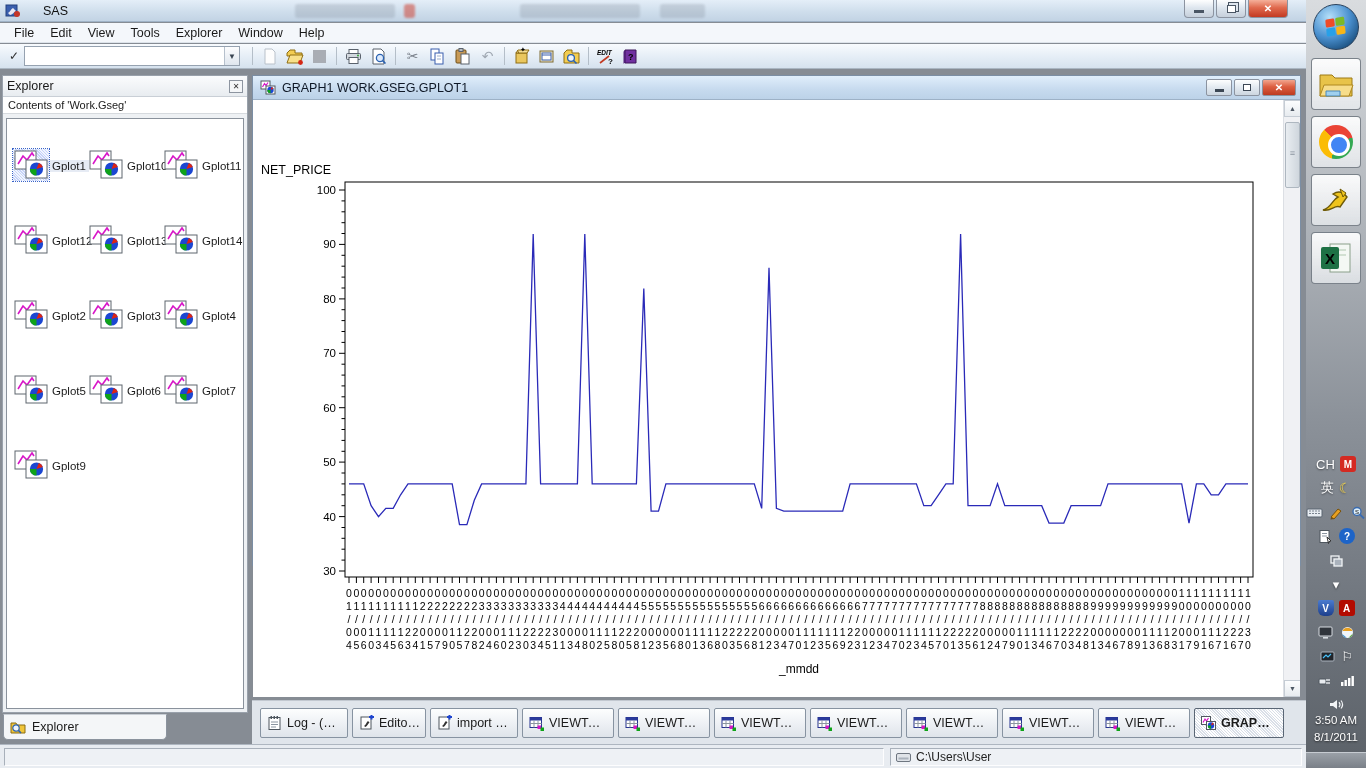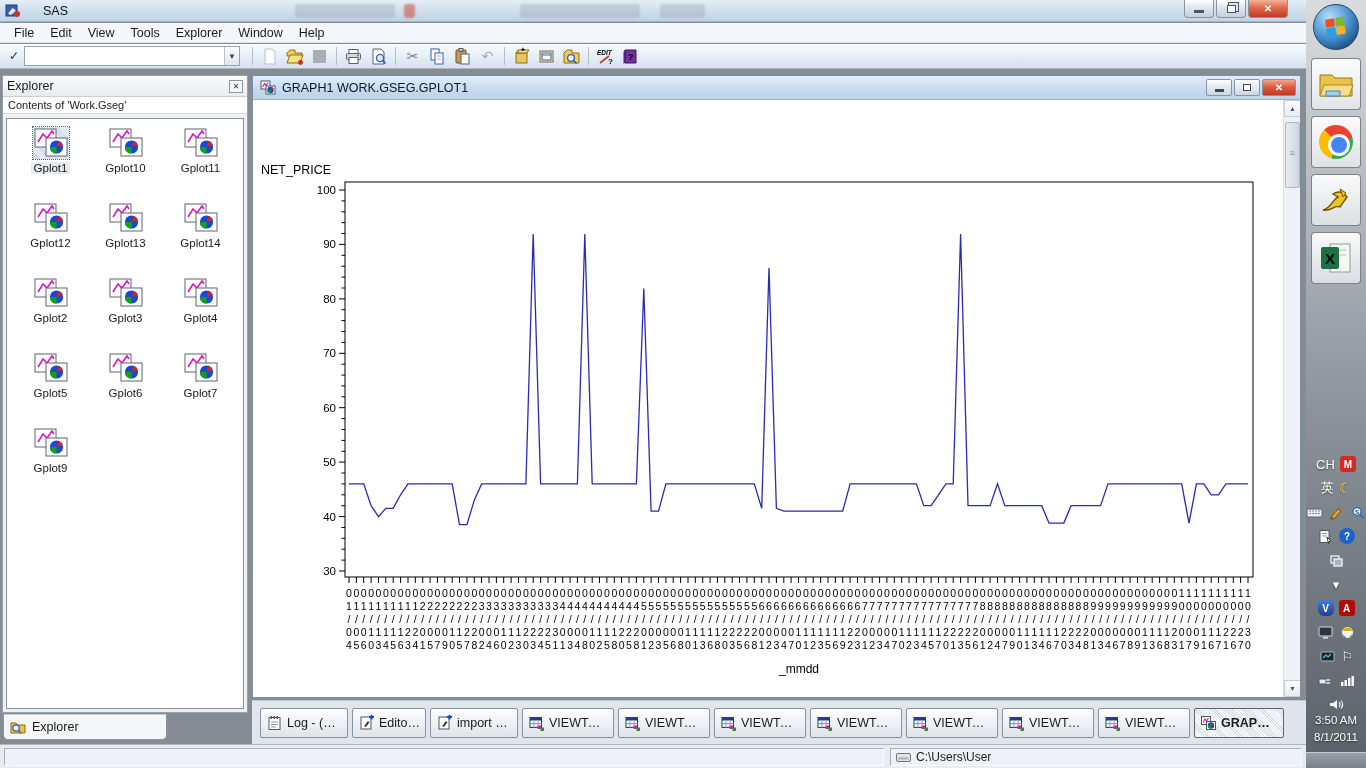--- a/index.html
+++ b/index.html
@@ -43,21 +43,21 @@
   #explorer { position:absolute; left:2px; top:75px; width:246px; height:638px;
     background:#eef1f4; border:1px solid #99a1ab; }
   #explorer .hdr { height:21px; display:flex; align-items:center; padding:0 4px;
     background:linear-gradient(#fbfcfd,#e8ecf0); border-bottom:1px solid #c9cfd6; }
   #explorer .hdr .t { flex:1; font-size:12.5px; }
   .hdr-close { width:14px; height:13px; border:1px solid #8d95a0; background:#f4f6f8; font-size:8px; line-height:11px; text-align:center; color:#333; }
   #explorer .contents { height:17px; background:#fff; font-size:11px; padding:2px 0 0 5px; border-bottom:1px solid #d6dade; }
   #gplot-list { position:absolute; left:3px; top:42px; right:3px; bottom:3px; background:#fff;
     border:1px solid #8a929c; overflow:hidden; padding:8px 0 0 6px;
     display:grid; grid-template-columns:repeat(3,75px); grid-auto-rows:75px; }
-  .gplot { display:flex; flex-direction:column; align-items:center; }
+  .gplot { display:flex; flex-direction:row; align-items:center; }
   .gplot .gicon { width:36px; height:32px; position:relative; }
   .gplot.selected .gicon { outline:1px dotted #3a64c8; background:repeating-linear-gradient(45deg,rgba(70,110,230,.30) 0 1px,rgba(160,190,255,.15) 1px 2px); }
   .gplot .glabel { font-size:11.5px; margin-top:3px; padding:0 3px; }
   .gplot.selected .glabel { background:#e6ebf4; }
   #explorer-tab { position:absolute; left:3px; top:714px; width:164px; height:26px;
     background:#f4f6f8; border:1px solid #8b939e; border-top:1px solid #c9cfd6; border-radius:0 0 5px 5px;
     display:flex; align-items:center; padding-left:6px; }
   #explorer-tab span.lbl { font-size:12.5px; margin-left:5px; }
 
   

